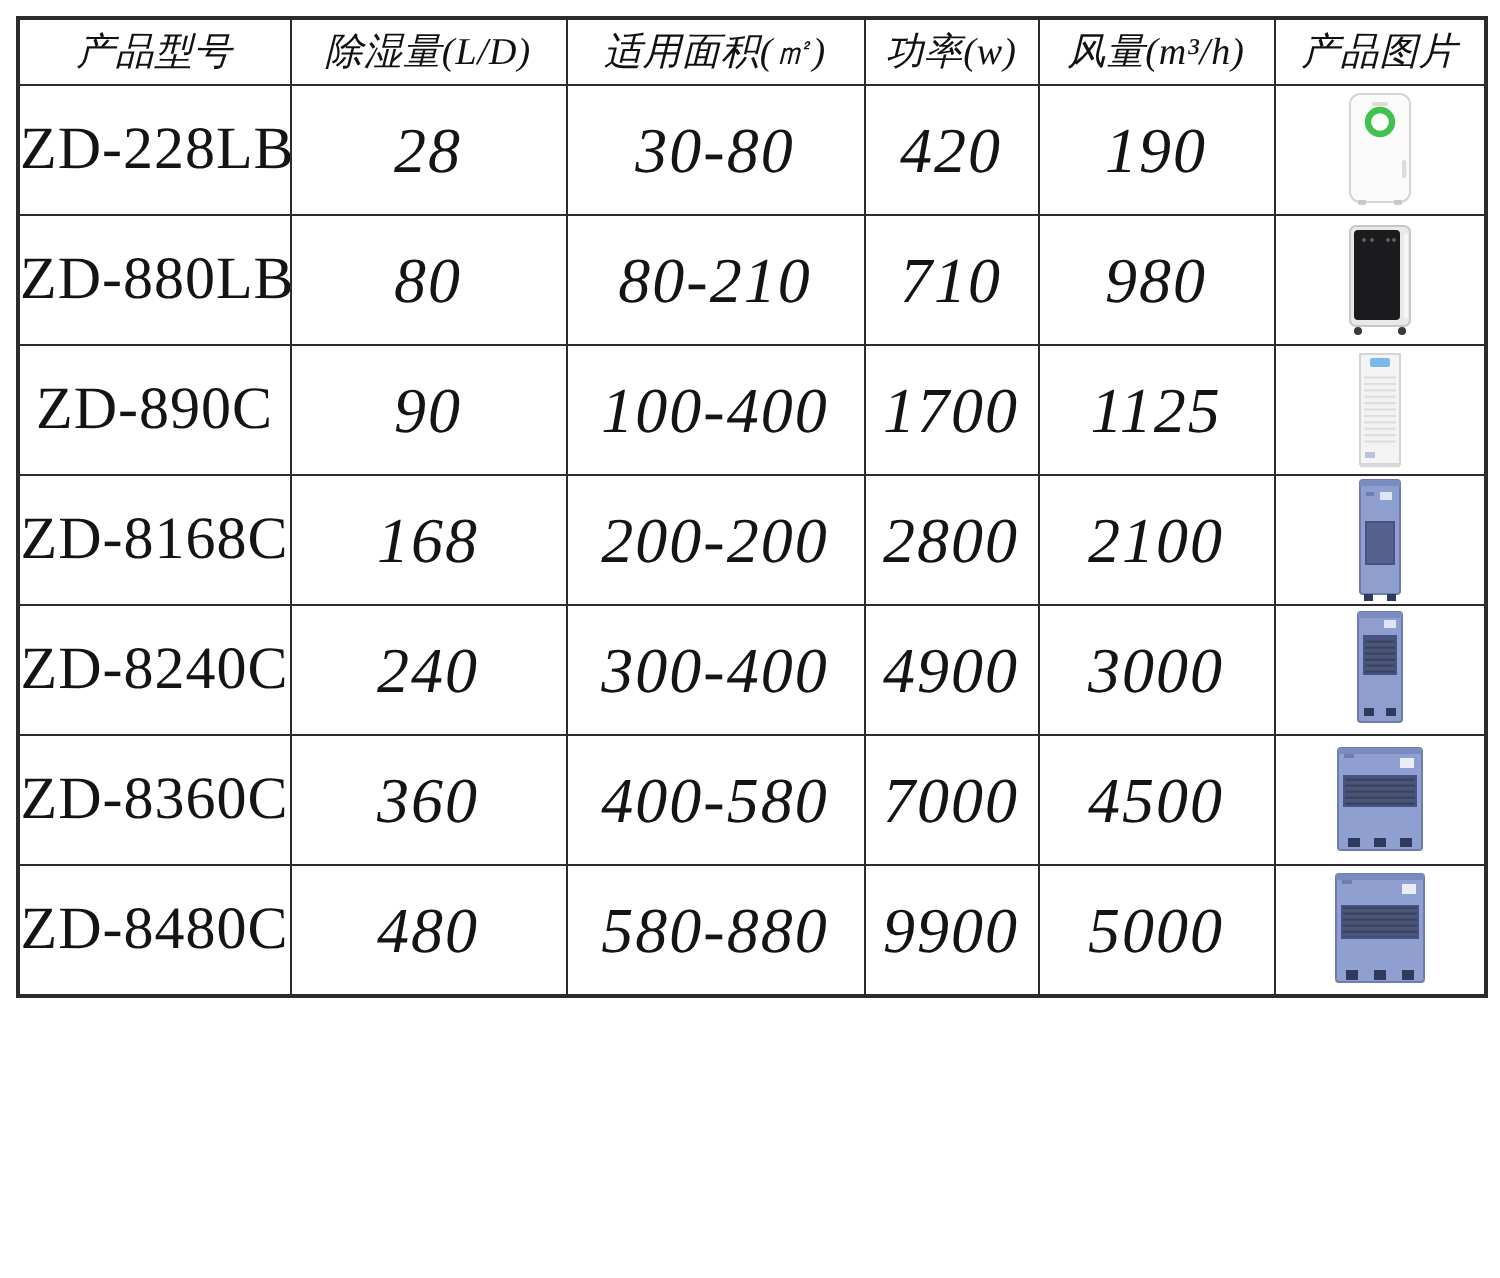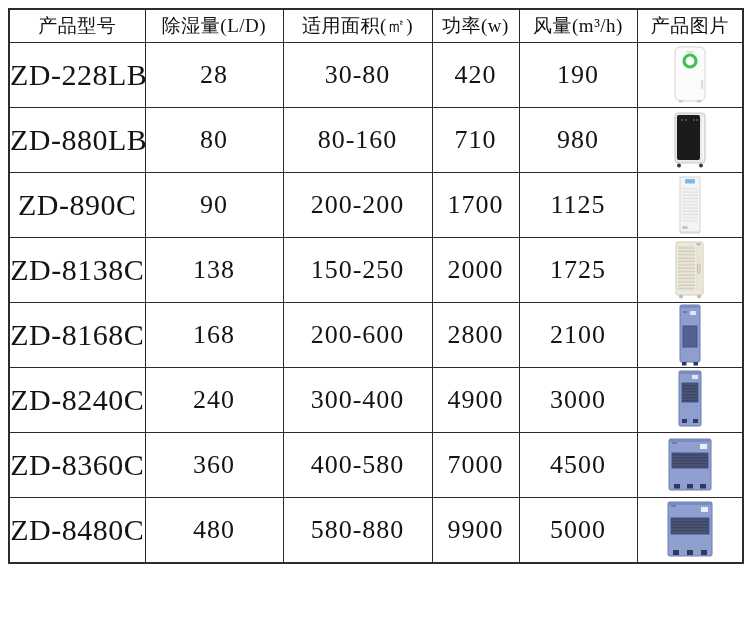--- a/index.html
+++ b/index.html
@@ -10,25 +10,25 @@
   .spec-table{
     position:absolute;left:8px;top:8px;width:734px;
     border-collapse:collapse;table-layout:fixed;background:#ffffff;
   }
   .spec-table td,.spec-table th{
     border:1px solid #2c2c2c;text-align:center;vertical-align:middle;
     padding:0;overflow:hidden;white-space:nowrap;
   }
   .spec-table{border:2px solid #2c2c2c;}
   .spec-table th{
-    height:32px;font-weight:400;font-size:19px;color:#111111;letter-spacing:0.5px;
+    height:32px;font-weight:400;font-size:19px;color:#111111;letter-spacing:0.5px;font-style:italic;
   }
   .spec-table td{height:64px;}
   td.c-model{font-size:30px;letter-spacing:0.5px;}
-  td.c-num{font-size:26px;letter-spacing:1px;}
+  td.c-num{font-size:32px;letter-spacing:1px;font-style:italic;}
   td.c-img{background:#ffffff;}
   td.c-img svg{display:block;margin:0 auto;}
 </style>
 </head>
 <body>
 
 <svg width="0" height="0" style="position:absolute" aria-hidden="true">
   <defs>
     <pattern id="grilleStripes" width="4" height="3" patternUnits="userSpaceOnUse">
       <rect width="4" height="3" fill="#4a5577"></rect>
@@ -81,78 +81,60 @@
           <rect x="7" y="54" width="4" height="2.4" fill="#c9c9c9"></rect>
           <rect x="25" y="54" width="4" height="2.4" fill="#c9c9c9"></rect>
         </svg>
       </td>
     </tr>
 
 
     <tr>
       <td class="c-model">ZD-880LB</td>
       <td class="c-num">80</td>
-      <td class="c-num">80-160</td>
+      <td class="c-num">80-210</td>
       <td class="c-num">710</td>
       <td class="c-num">980</td>
       <td class="c-img">
         <svg width="42" height="58" viewBox="0 0 42 58" aria-label="black-front-panel-dehumidifier-on-casters">
           <rect x="6" y="2" width="30" height="50" rx="3" fill="#e9e9e9" stroke="#c6c6c6"></rect>
           <rect x="8" y="4" width="23" height="45" rx="2" fill="#1b1b1d"></rect>
           <circle cx="13" cy="9" r="1" fill="#5d5d5d"></circle>
           <circle cx="17" cy="9" r="1" fill="#5d5d5d"></circle>
           <circle cx="25" cy="9" r="1" fill="#5d5d5d"></circle>
           <circle cx="28" cy="9" r="1" fill="#5d5d5d"></circle>
           <rect x="33" y="6" width="2" height="42" fill="#f6f6f6"></rect>
           <circle cx="10" cy="54.5" r="2" fill="#3a3a3a"></circle>
           <circle cx="32" cy="54.5" r="2" fill="#3a3a3a"></circle>
         </svg>
       </td>
     </tr>
 
     <tr>
       <td class="c-model">ZD-890C</td>
       <td class="c-num">90</td>
-      <td class="c-num">200-200</td>
+      <td class="c-num">100-400</td>
       <td class="c-num">1700</td>
       <td class="c-num">1125</td>
       <td class="c-img">
         <svg width="32" height="60" viewBox="0 0 32 60" aria-label="white-commercial-dehumidifier-blue-display">
           <rect x="6" y="2" width="20" height="55" fill="#f4f4f4" stroke="#d5d5d5"></rect>
           <rect x="11" y="4" width="10" height="4.5" rx="1" fill="#7cb9e8"></rect>
           <rect x="8" y="12" width="16" height="36" fill="url(#louverWhite)"></rect>
           <rect x="8.5" y="51" width="5" height="3" fill="#b9c4de"></rect>
           <rect x="6" y="57" width="20" height="1.6" fill="#d9d9d9"></rect>
         </svg>
       </td>
     </tr>
 
-    <tr>
-      <td class="c-model">ZD-8138C</td>
-      <td class="c-num">138</td>
-      <td class="c-num">150-250</td>
-      <td class="c-num">2000</td>
-      <td class="c-num">1725</td>
-      <td class="c-img">
-        <svg width="40" height="60" viewBox="0 0 40 60" aria-label="cream-louvered-commercial-dehumidifier">
-          <rect x="6" y="2" width="27" height="53" rx="2" fill="#edeadf" stroke="#d1ccba"></rect>
-          <rect x="8" y="5" width="17" height="46" fill="url(#louverCream)"></rect>
-          <rect x="26" y="5" width="5" height="46" fill="#e7e3d5"></rect>
-          <rect x="26.5" y="3.2" width="4" height="2" fill="#9fb6c9"></rect>
-          <rect x="27.5" y="24" width="2.4" height="9" rx="1.2" fill="none" stroke="#bdb7a3"></rect>
-          <circle cx="11" cy="56.5" r="2" fill="#bbbbbb"></circle>
-          <circle cx="29" cy="56.5" r="2" fill="#bbbbbb"></circle>
-        </svg>
-      </td>
-    </tr>
 
     <tr>
       <td class="c-model">ZD-8168C</td>
       <td class="c-num">168</td>
-      <td class="c-num">200-600</td>
+      <td class="c-num">200-200</td>
       <td class="c-num">2800</td>
       <td class="c-num">2100</td>
       <td class="c-img">
         <svg width="32" height="62" viewBox="0 0 32 62" aria-label="tall-blue-industrial-dehumidifier">
           <rect x="6" y="1" width="20" height="57" rx="1.5" fill="#8d9ecf" stroke="#6e7dae"></rect>
           <rect x="6" y="1" width="20" height="3" fill="#7a8bbf"></rect>
           <rect x="16" y="7" width="6" height="4" rx="0.5" fill="#dfe5f3"></rect>
           <rect x="9" y="7" width="4" height="2" fill="#6e7dae"></rect>
           <rect x="9" y="22" width="14" height="21" fill="#55618f" stroke="#47528a"></rect>
           <rect x="8" y="58" width="4.5" height="3.5" fill="#2f3a5e"></rect>

